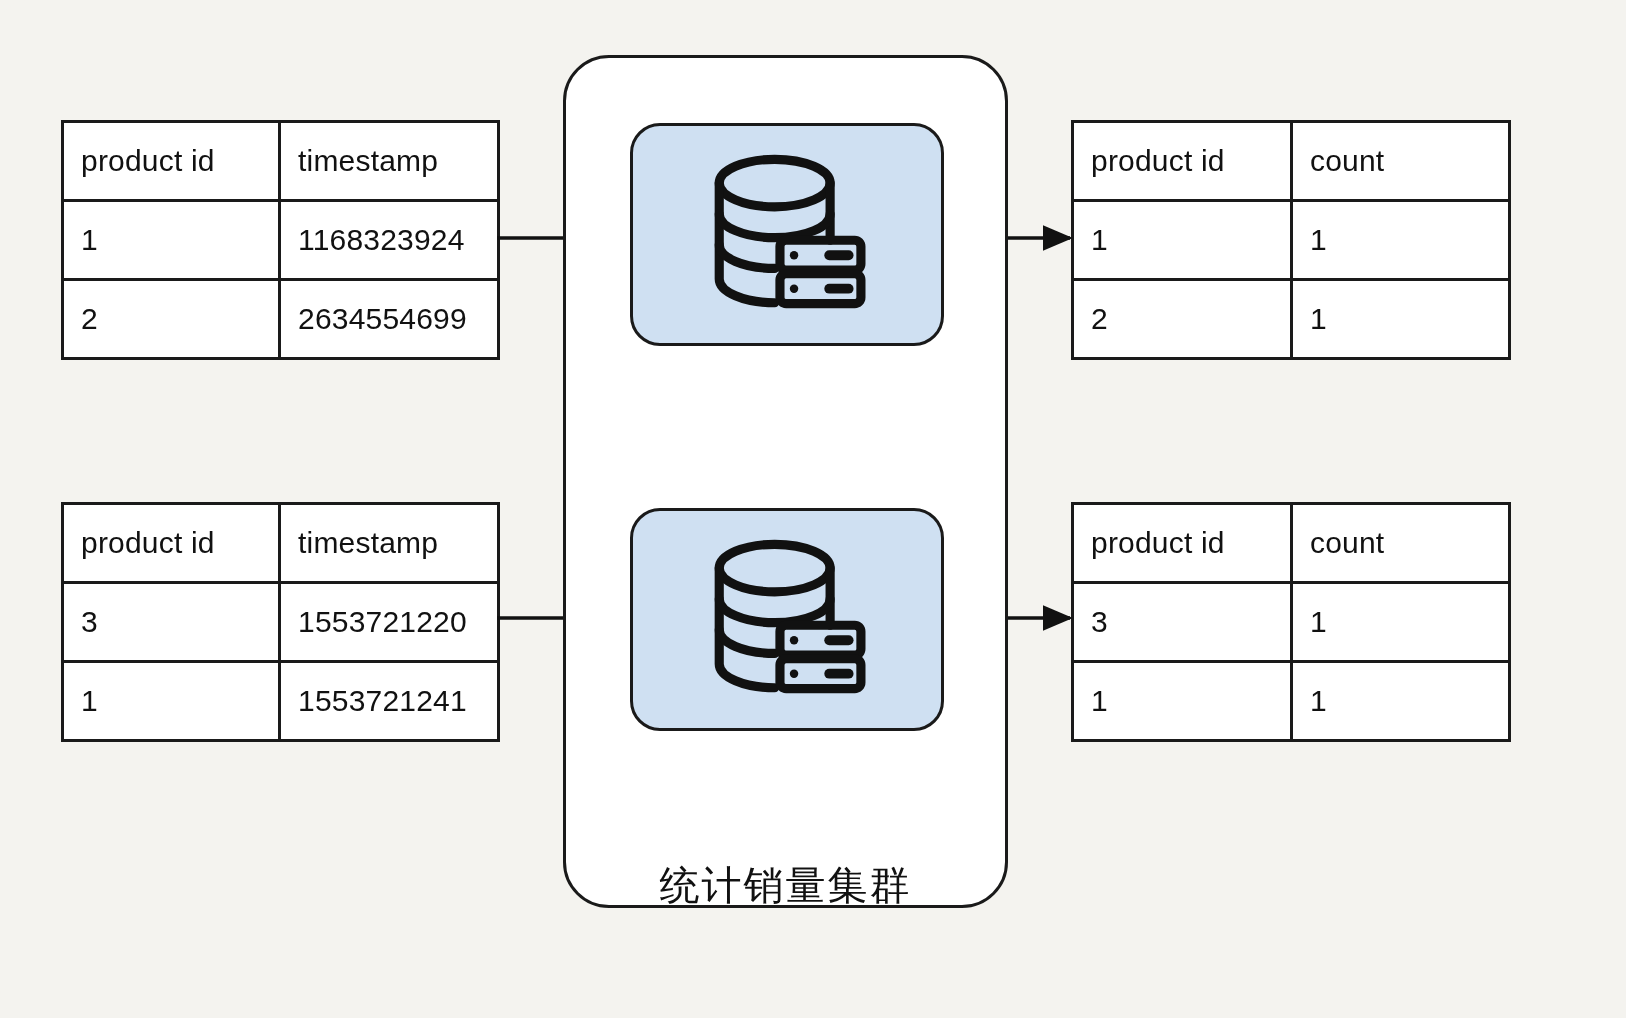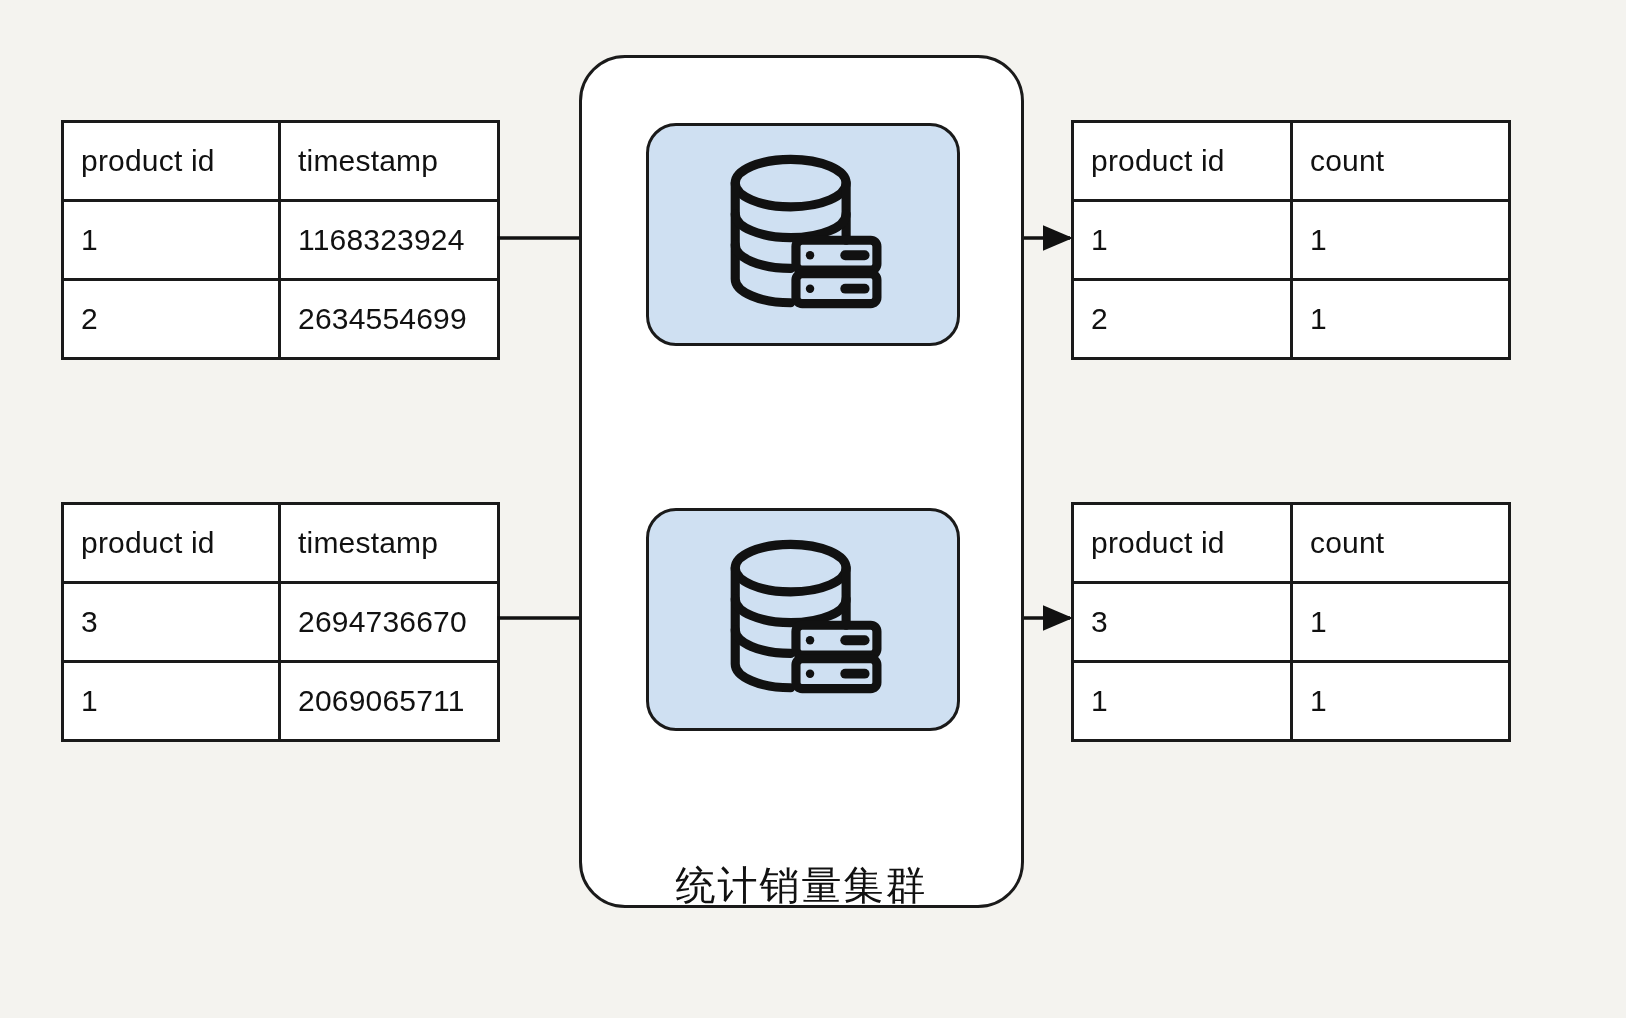--- a/index.html
+++ b/index.html
@@ -57,21 +57,20 @@
   #cluster-container {
     position: absolute;
     left: 563px;
     top: 55px;
     width: 445px;
     height: 853px;
     background: #ffffff;
     border: 3px solid #1a1a1a;
     border-radius: 46px;
     box-sizing: border-box;
-    margin-left: 16px;
   }
   .node-panel {
     position: absolute;
     left: 64px;
     width: 314px;
     height: 223px;
     background: #cfe0f2;
     border: 3px solid #1a1a1a;
     border-radius: 30px;
     box-sizing: border-box;
@@ -134,25 +133,25 @@
         <col class="c1">
         <col class="c2">
       </colgroup>
     <tbody>
       <tr>
         <td class="head">product id</td>
         <td class="head">timestamp</td>
       </tr>
       <tr>
         <td>3</td>
-        <td>2694736670</td>
-      </tr>
-      <tr>
-        <td>1</td>
-        <td>2069065711</td>
+        <td>1553721220</td>
+      </tr>
+      <tr>
+        <td>1</td>
+        <td>1553721241</td>
       </tr>
     </tbody>
   </table>
 
   <table class="data-table tbl-right" id="table-out-top">
     <colgroup>
         <col class="c1">
         <col class="c2">
       </colgroup>
     <tbody>

